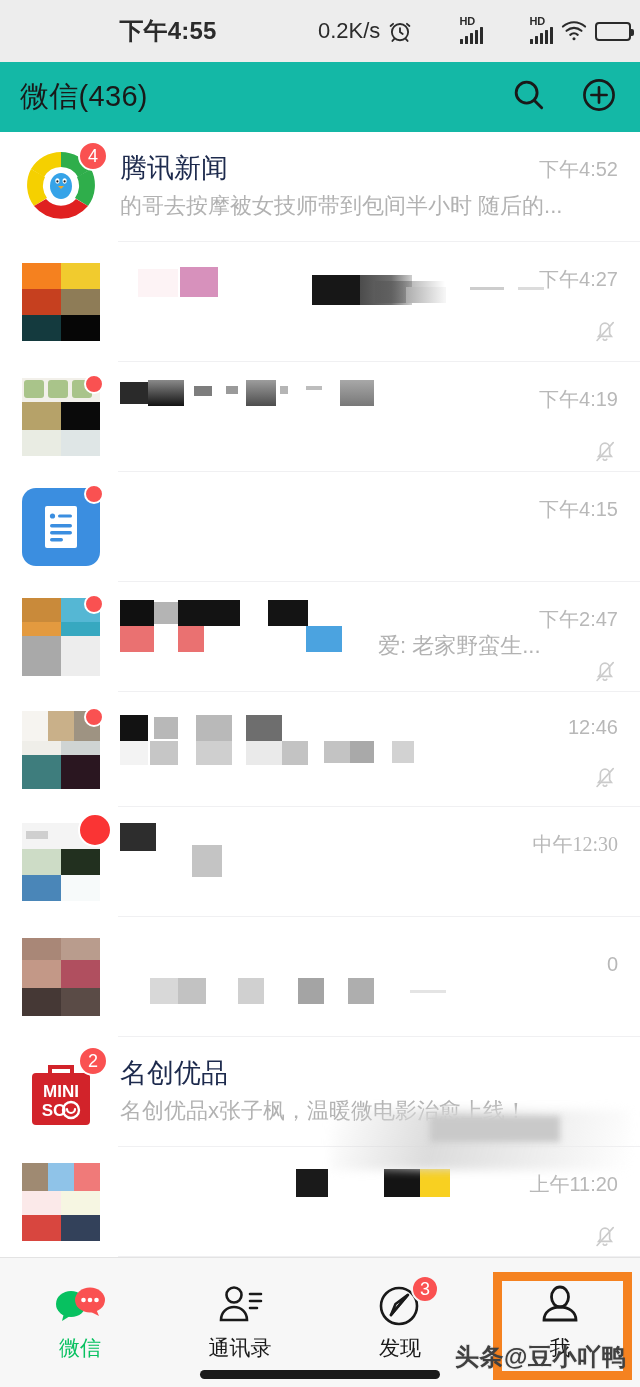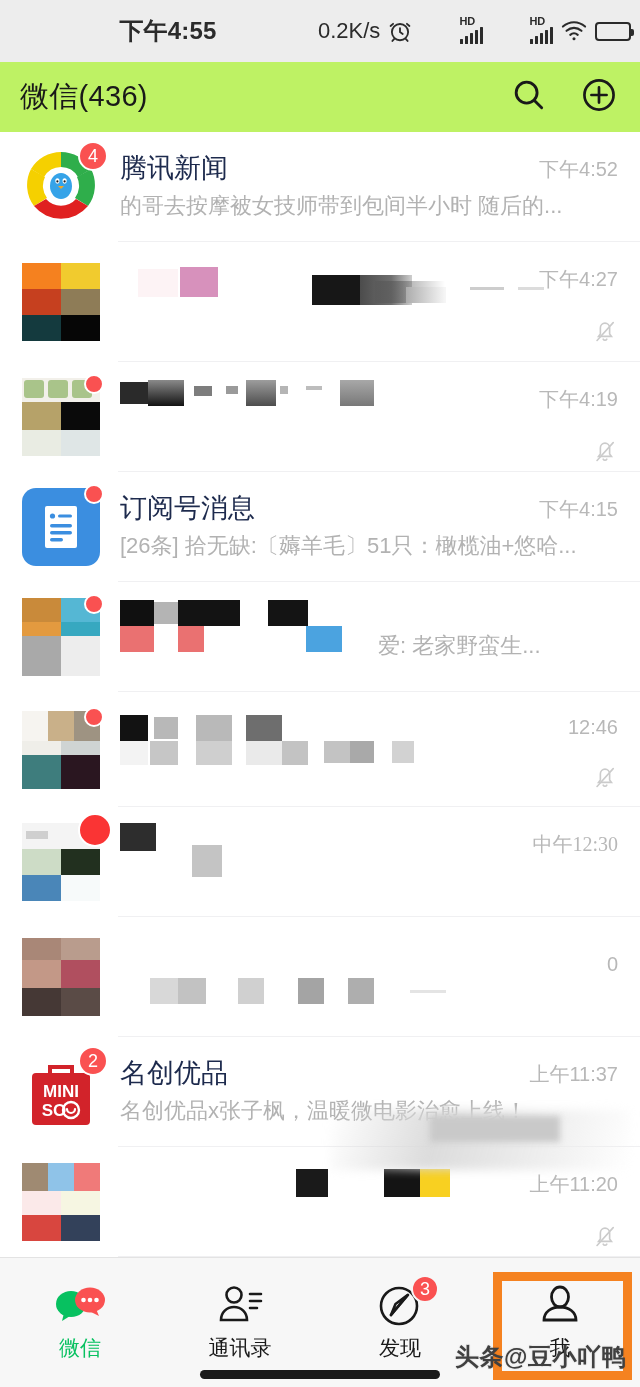--- a/index.html
+++ b/index.html
@@ -66,21 +66,21 @@
   }
   .battery-shell::after {
     content: ""; position: absolute; right: -5px; top: 5px;
     width: 3px; height: 7px; background: #2b2b2b; border-radius: 0 2px 2px 0;
   }
   .battery-fill { height: 100%; background: #2b2b2b; border-radius: 1px; }
 
   
   #app-header {
     height: 70px;
-    background: #bef264;
+    background: #14b8a6;
     display: flex;
     align-items: center;
     padding: 0 22px 0 20px;
     box-sizing: border-box;
   }
   #app-title {
     font-size: 29px;
     color: #191919;
     font-weight: 400;
     flex: 1;
@@ -426,24 +426,20 @@
           <rect x="6" y="4" width="32" height="42" rx="2" fill="#ffffff"></rect>
           <circle cx="13.5" cy="14" r="2.6" fill="#3b8ee0"></circle>
           <rect x="19" y="12.5" width="14" height="3" rx="1.5" fill="#3b8ee0"></rect>
           <rect x="11" y="22" width="22" height="3.4" rx="1.7" fill="#3b8ee0"></rect>
           <rect x="11" y="29" width="22" height="3.4" rx="1.7" fill="#3b8ee0"></rect>
           <rect x="11" y="36" width="13" height="3.4" rx="1.7" fill="#3b8ee0"></rect>
         </svg>
       </div>
       <span class="badge dot"></span>
     </div>
-    <div class="row-main">
-      <div class="row-title">订阅号消息</div>
-      <div class="row-preview">[26条] 拾无缺:〔薅羊毛〕51只：橄榄油+悠哈...</div>
-    </div>
     <div class="row-right">
       <div class="row-time">下午4:15</div>
     </div>
   </div>
 
   <div class="chat-row" style="height:110px;">
     <div class="avatar-wrap">
       <div class="avatar" style="border-radius:0;">
         <div class="mblock" style="left:0;top:0;width:39px;height:24px;background:#c98a3a;"></div>
         <div class="mblock" style="left:39px;top:0;width:39px;height:24px;background:#55b7d4;"></div>
@@ -456,20 +452,30 @@
     </div>
     <div class="row-main">
       <div class="mblock" style="left:0;top:2px;width:34px;height:26px;background:#101010;"></div>
       <div class="mblock" style="left:34px;top:4px;width:24px;height:22px;background:#b4b4b4;"></div>
       <div class="mblock" style="left:58px;top:2px;width:62px;height:26px;background:#131313;"></div>
       <div class="mblock" style="left:0;top:28px;width:34px;height:26px;background:#ea7171;"></div>
       <div class="mblock" style="left:58px;top:28px;width:26px;height:26px;background:#ea7171;"></div>
       <div class="mblock" style="left:148px;top:2px;width:40px;height:26px;background:#141414;"></div>
       <div class="mblock" style="left:186px;top:28px;width:36px;height:26px;background:#4ba3e0;"></div>
       <div class="row-preview" style="position:absolute;left:258px;top:30px;width:200px;">爱: 老家野蛮生...</div>
+    </div>
+    <div class="row-right">
+      <div class="row-time">下午2:47</div>
+      <span class="mute-ico">
+        <svg width="26" height="28" viewBox="0 0 24 26" fill="none" stroke="#c2c2c2" stroke-width="1.5" stroke-linecap="round">
+          <path d="M6 18h12l-1.7-2.3V10a4.3 4.3 0 0 0-8.6 0v5.7z"></path>
+          <path d="M10.3 20.6a1.9 1.9 0 0 0 3.4 0"></path>
+          <path d="M4.6 21.8 19.6 5.2"></path>
+        </svg>
+      </span>
     </div>
   </div>
 
   <div class="chat-row" style="height:115px;">
     <div class="avatar-wrap">
       <div class="avatar" style="border-radius:0;">
         <div class="mblock" style="left:0;top:0;width:26px;height:30px;background:#f6f4f0;"></div>
         <div class="mblock" style="left:26px;top:0;width:26px;height:30px;background:#c9b089;"></div>
         <div class="mblock" style="left:52px;top:0;width:26px;height:30px;background:#9e9382;"></div>
         <div class="mblock" style="left:0;top:30px;width:39px;height:14px;background:#efeee9;"></div>
@@ -561,23 +567,20 @@
           <circle cx="49" cy="57" r="8" fill="none" stroke="#ffffff" stroke-width="2.4"></circle>
           <path d="M45 56a4 4 0 0 0 8 0" fill="none" stroke="#ffffff" stroke-width="2.2" stroke-linecap="round"></path>
         </svg>
       </div>
       <span class="badge">2</span>
     </div>
     <div class="row-main">
       <div class="row-title">名创优品</div>
       <div class="row-preview">名创优品x张子枫，温暖微电影治愈上线！</div>
     </div>
-    <div class="row-right">
-      <div class="row-time">上午11:37</div>
-    </div>
   </div>
 
   <div class="chat-row" style="height:110px;">
     <div class="avatar-wrap">
       <div class="avatar" style="border-radius:0;">
         <div class="mblock" style="left:0;top:0;width:26px;height:28px;background:#9f8a72;"></div>
         <div class="mblock" style="left:26px;top:0;width:26px;height:28px;background:#8fc3e8;"></div>
         <div class="mblock" style="left:52px;top:0;width:26px;height:28px;background:#f07a79;"></div>
         <div class="mblock" style="left:0;top:28px;width:39px;height:24px;background:#fbe9e9;"></div>
         <div class="mblock" style="left:39px;top:28px;width:39px;height:24px;background:#f6f6e2;"></div>

